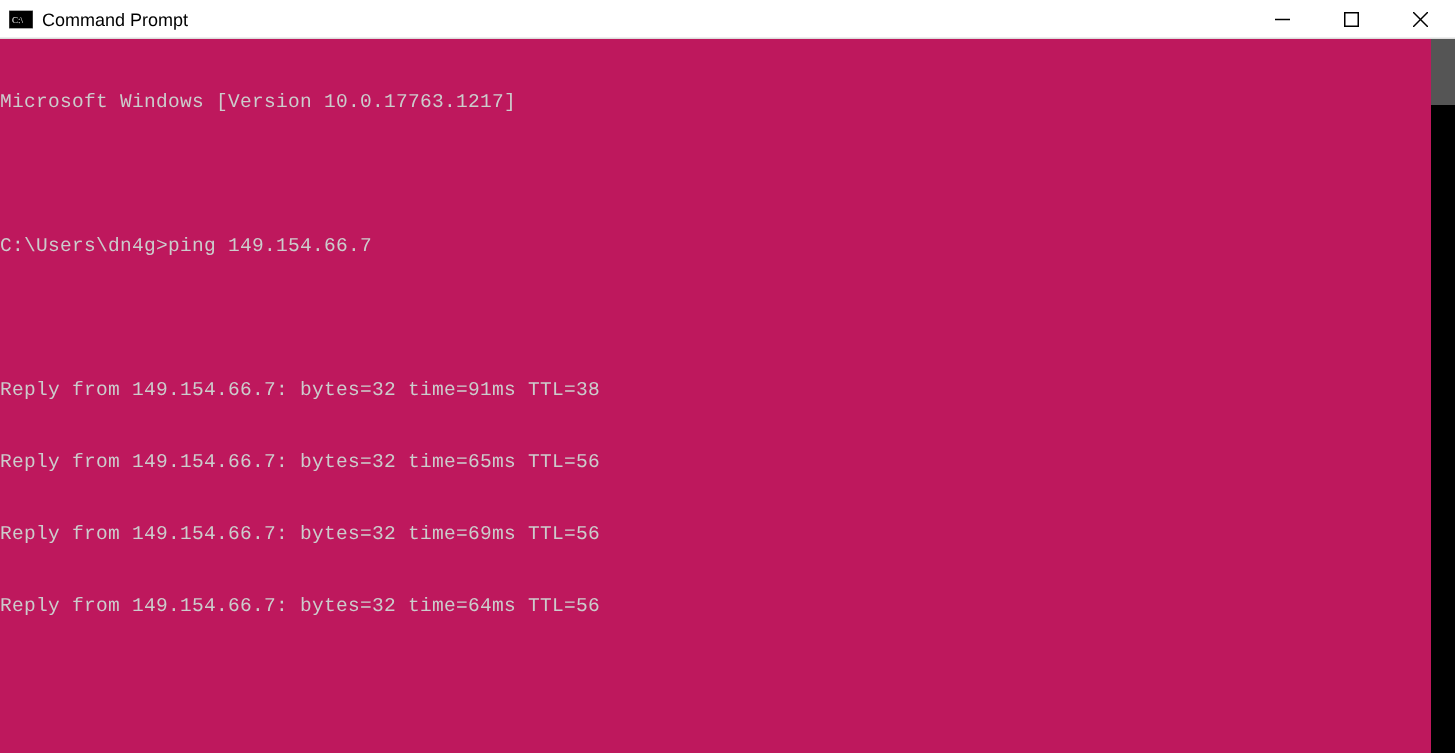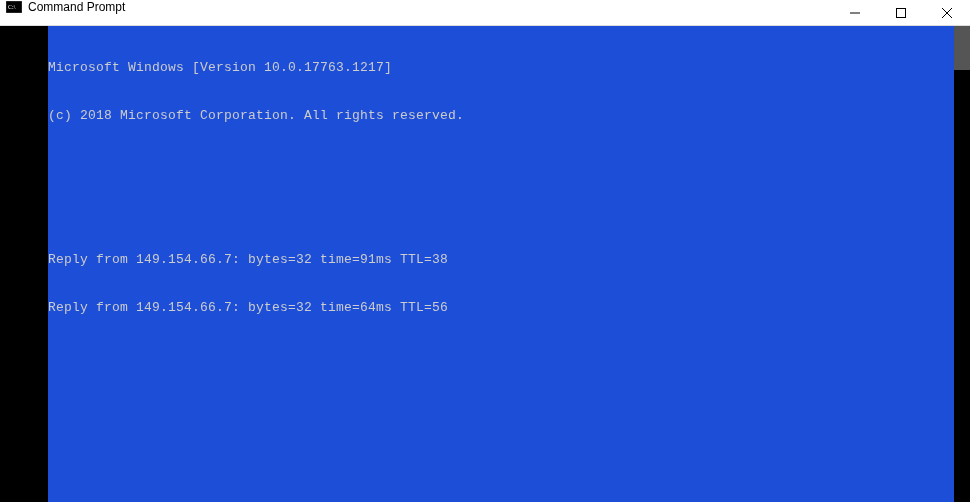--- a/index.html
+++ b/index.html
@@ -11,20 +11,21 @@
       width: 970px;
       height: 502px;
       background: #000;
       font-family: Consolas, 'Courier New', monospace;
       overflow: hidden;
     }
     .titlebar {
       height: 26px;
       background: #fff;
       display: flex;
+      align-items: center;
       padding-left: 6px;
       border-bottom: 1px solid #ddd;
     }
     .titlebar-icon {
       width: 16px;
       height: 14px;
       display: inline-flex;
       align-items: center;
       justify-content: center;
       margin-right: 6px;
@@ -43,22 +44,21 @@
       width: 46px;
       height: 100%;
       display: flex;
       align-items: center;
       justify-content: center;
       cursor: default;
     }
     .terminal-wrap {
       position: relative;
       height: calc(100% - 26px);
-      background: #1d4ed8;
-      margin-left: 48px;
+      background: #be185d;
     }
     .terminal {
       padding: 2px 0 0 0;
       color: #ccc;
       font-size: 13px;
       line-height: 16px;
       white-space: pre;
       font-family: Consolas, 'Courier New', monospace;
       letter-spacing: 0.2px;
     }
@@ -109,24 +109,26 @@
           <line x1="0" y1="0" x2="10" y2="10" stroke="#000" stroke-width="1"></line>
           <line x1="10" y1="0" x2="0" y2="10" stroke="#000" stroke-width="1"></line>
         </svg>
     </div>
   </div>
 </div>
 
 <div class="terminal-wrap">
   <div class="terminal">
     <div class="term-line">Microsoft Windows [Version 10.0.17763.1217]</div>
-    <div class="term-line">(c) 2018 Microsoft Corporation. All rights reserved.</div>
     <div class="term-line"></div>
+    <div class="term-line">C:\Users\dn4g&gt;ping 149.154.66.7</div>
     <div class="term-line"></div>
     <div class="term-line">Reply from 149.154.66.7: bytes=32 time=91ms TTL=38</div>
+    <div class="term-line">Reply from 149.154.66.7: bytes=32 time=65ms TTL=56</div>
+    <div class="term-line">Reply from 149.154.66.7: bytes=32 time=69ms TTL=56</div>
     <div class="term-line">Reply from 149.154.66.7: bytes=32 time=64ms TTL=56</div>
     
     
     
     
     
     
     
   </div>
   <div class="scrollbar">

